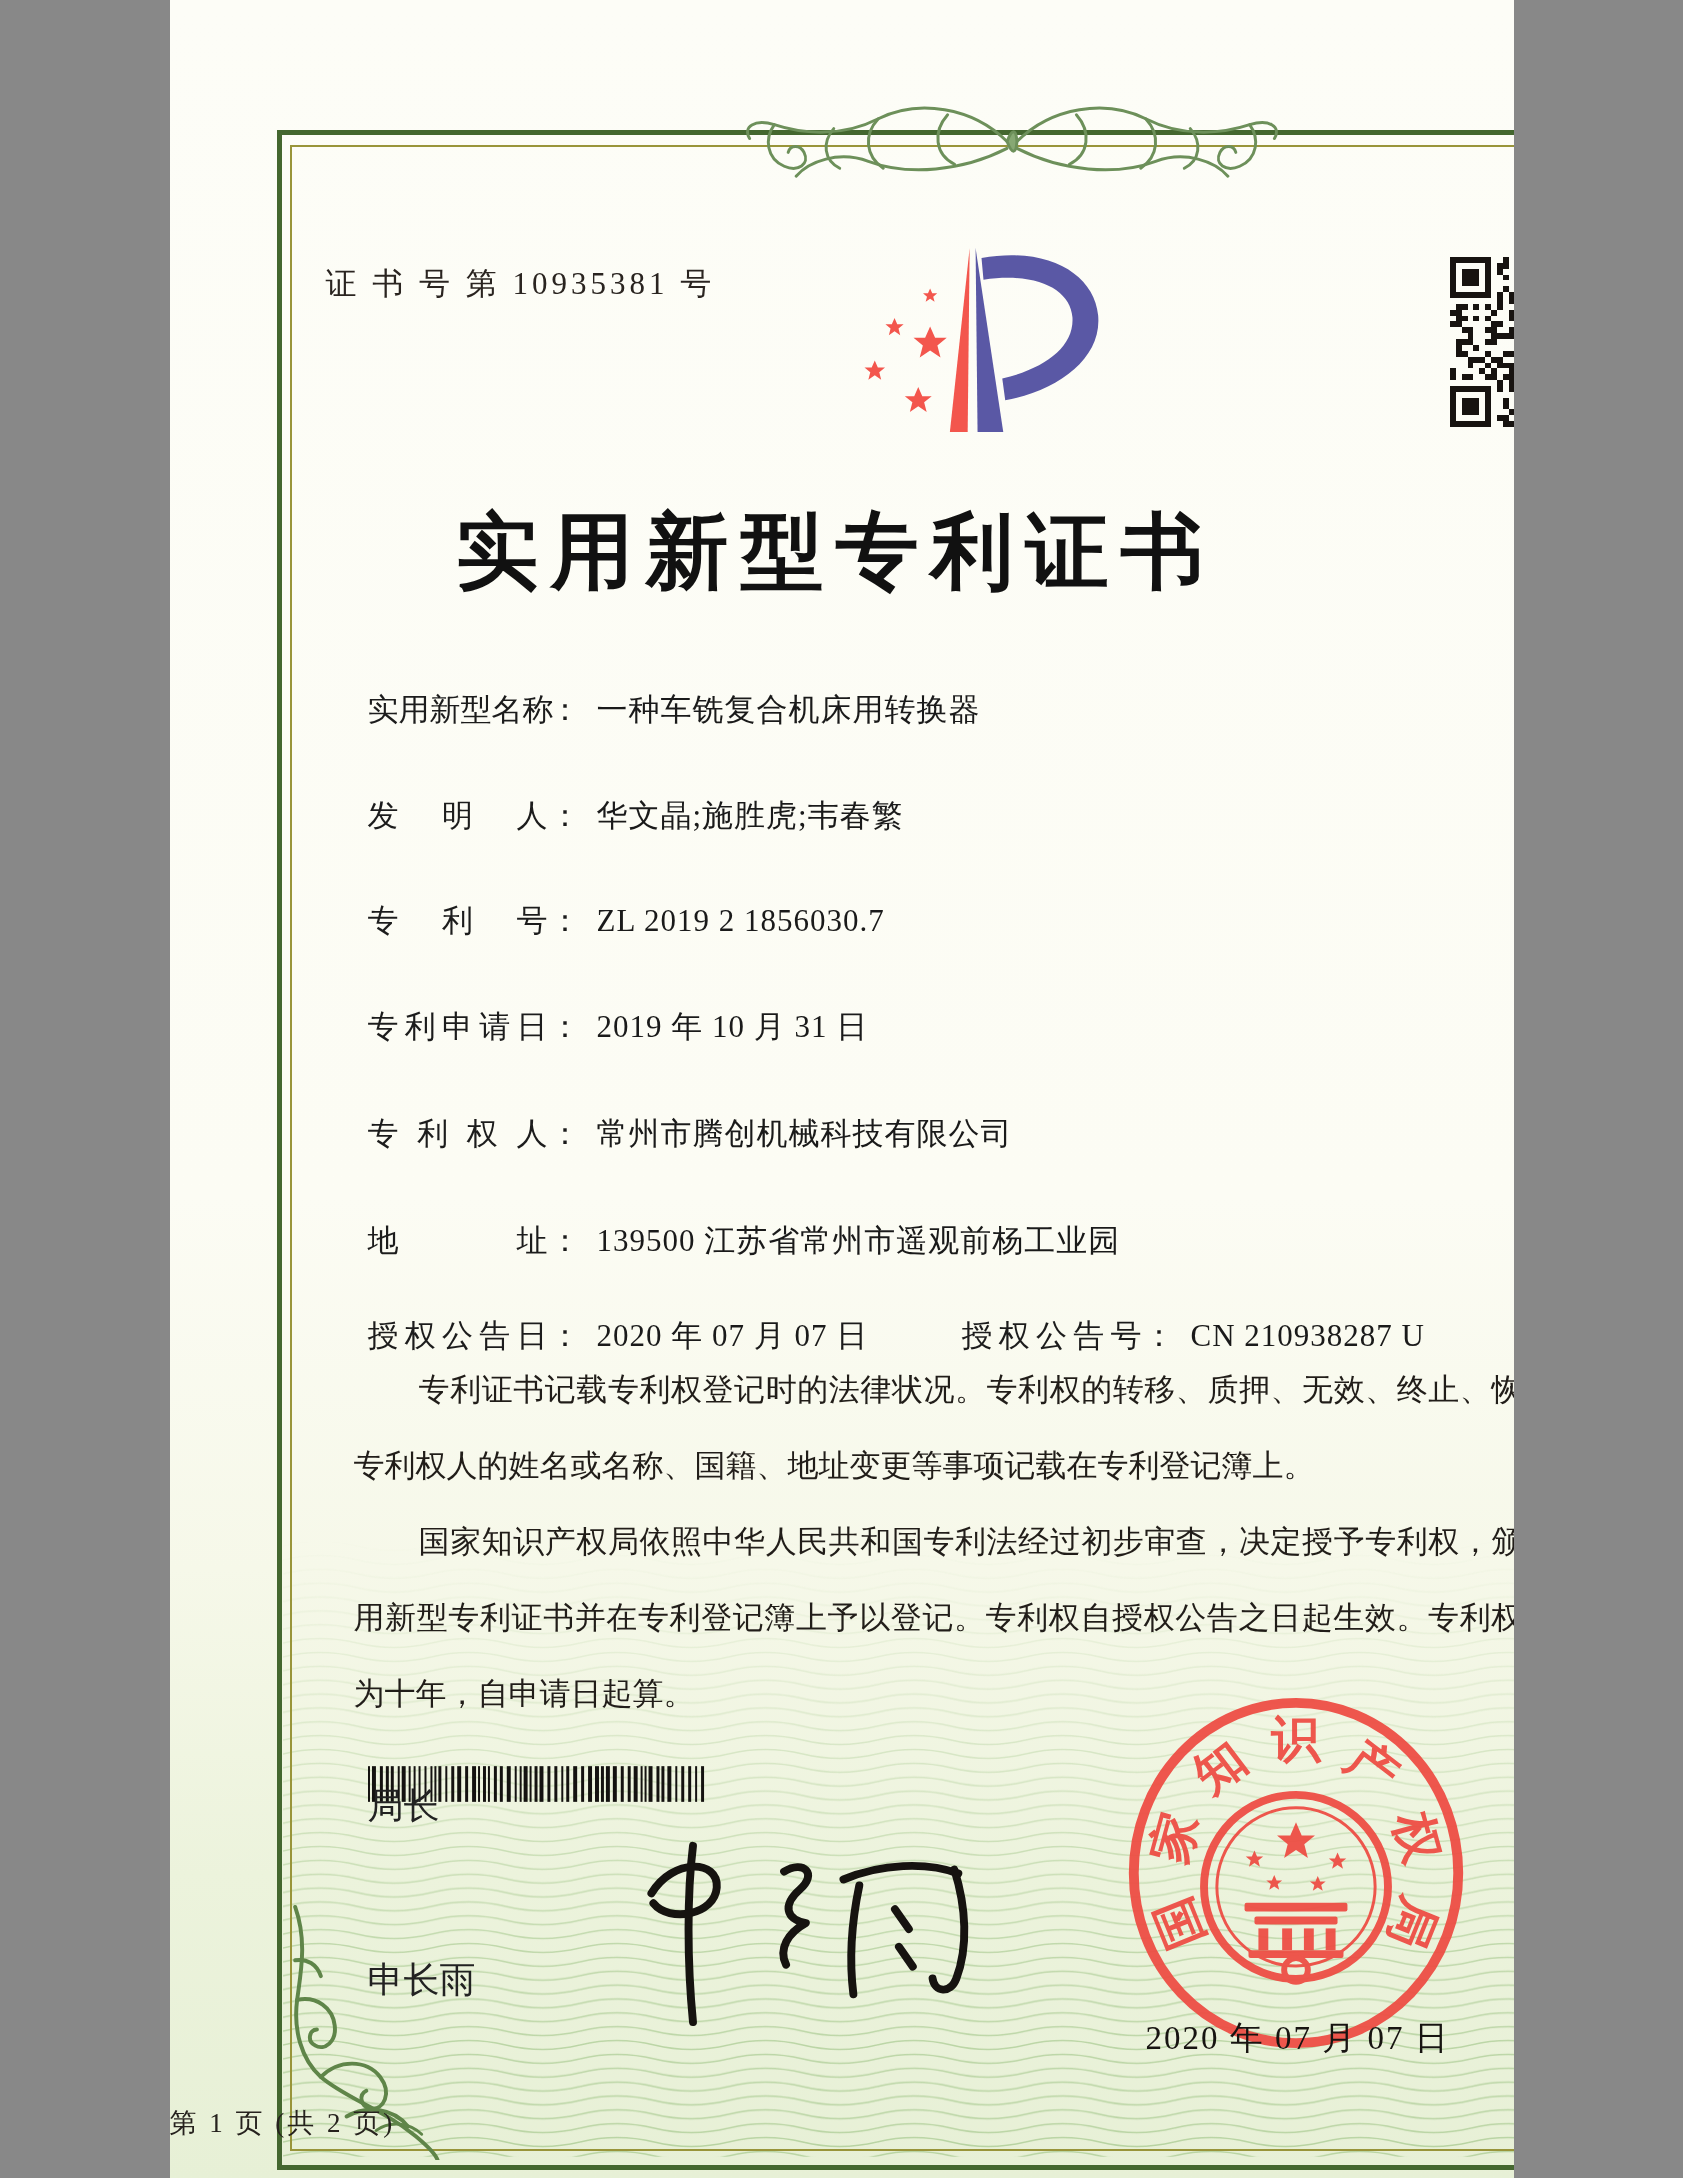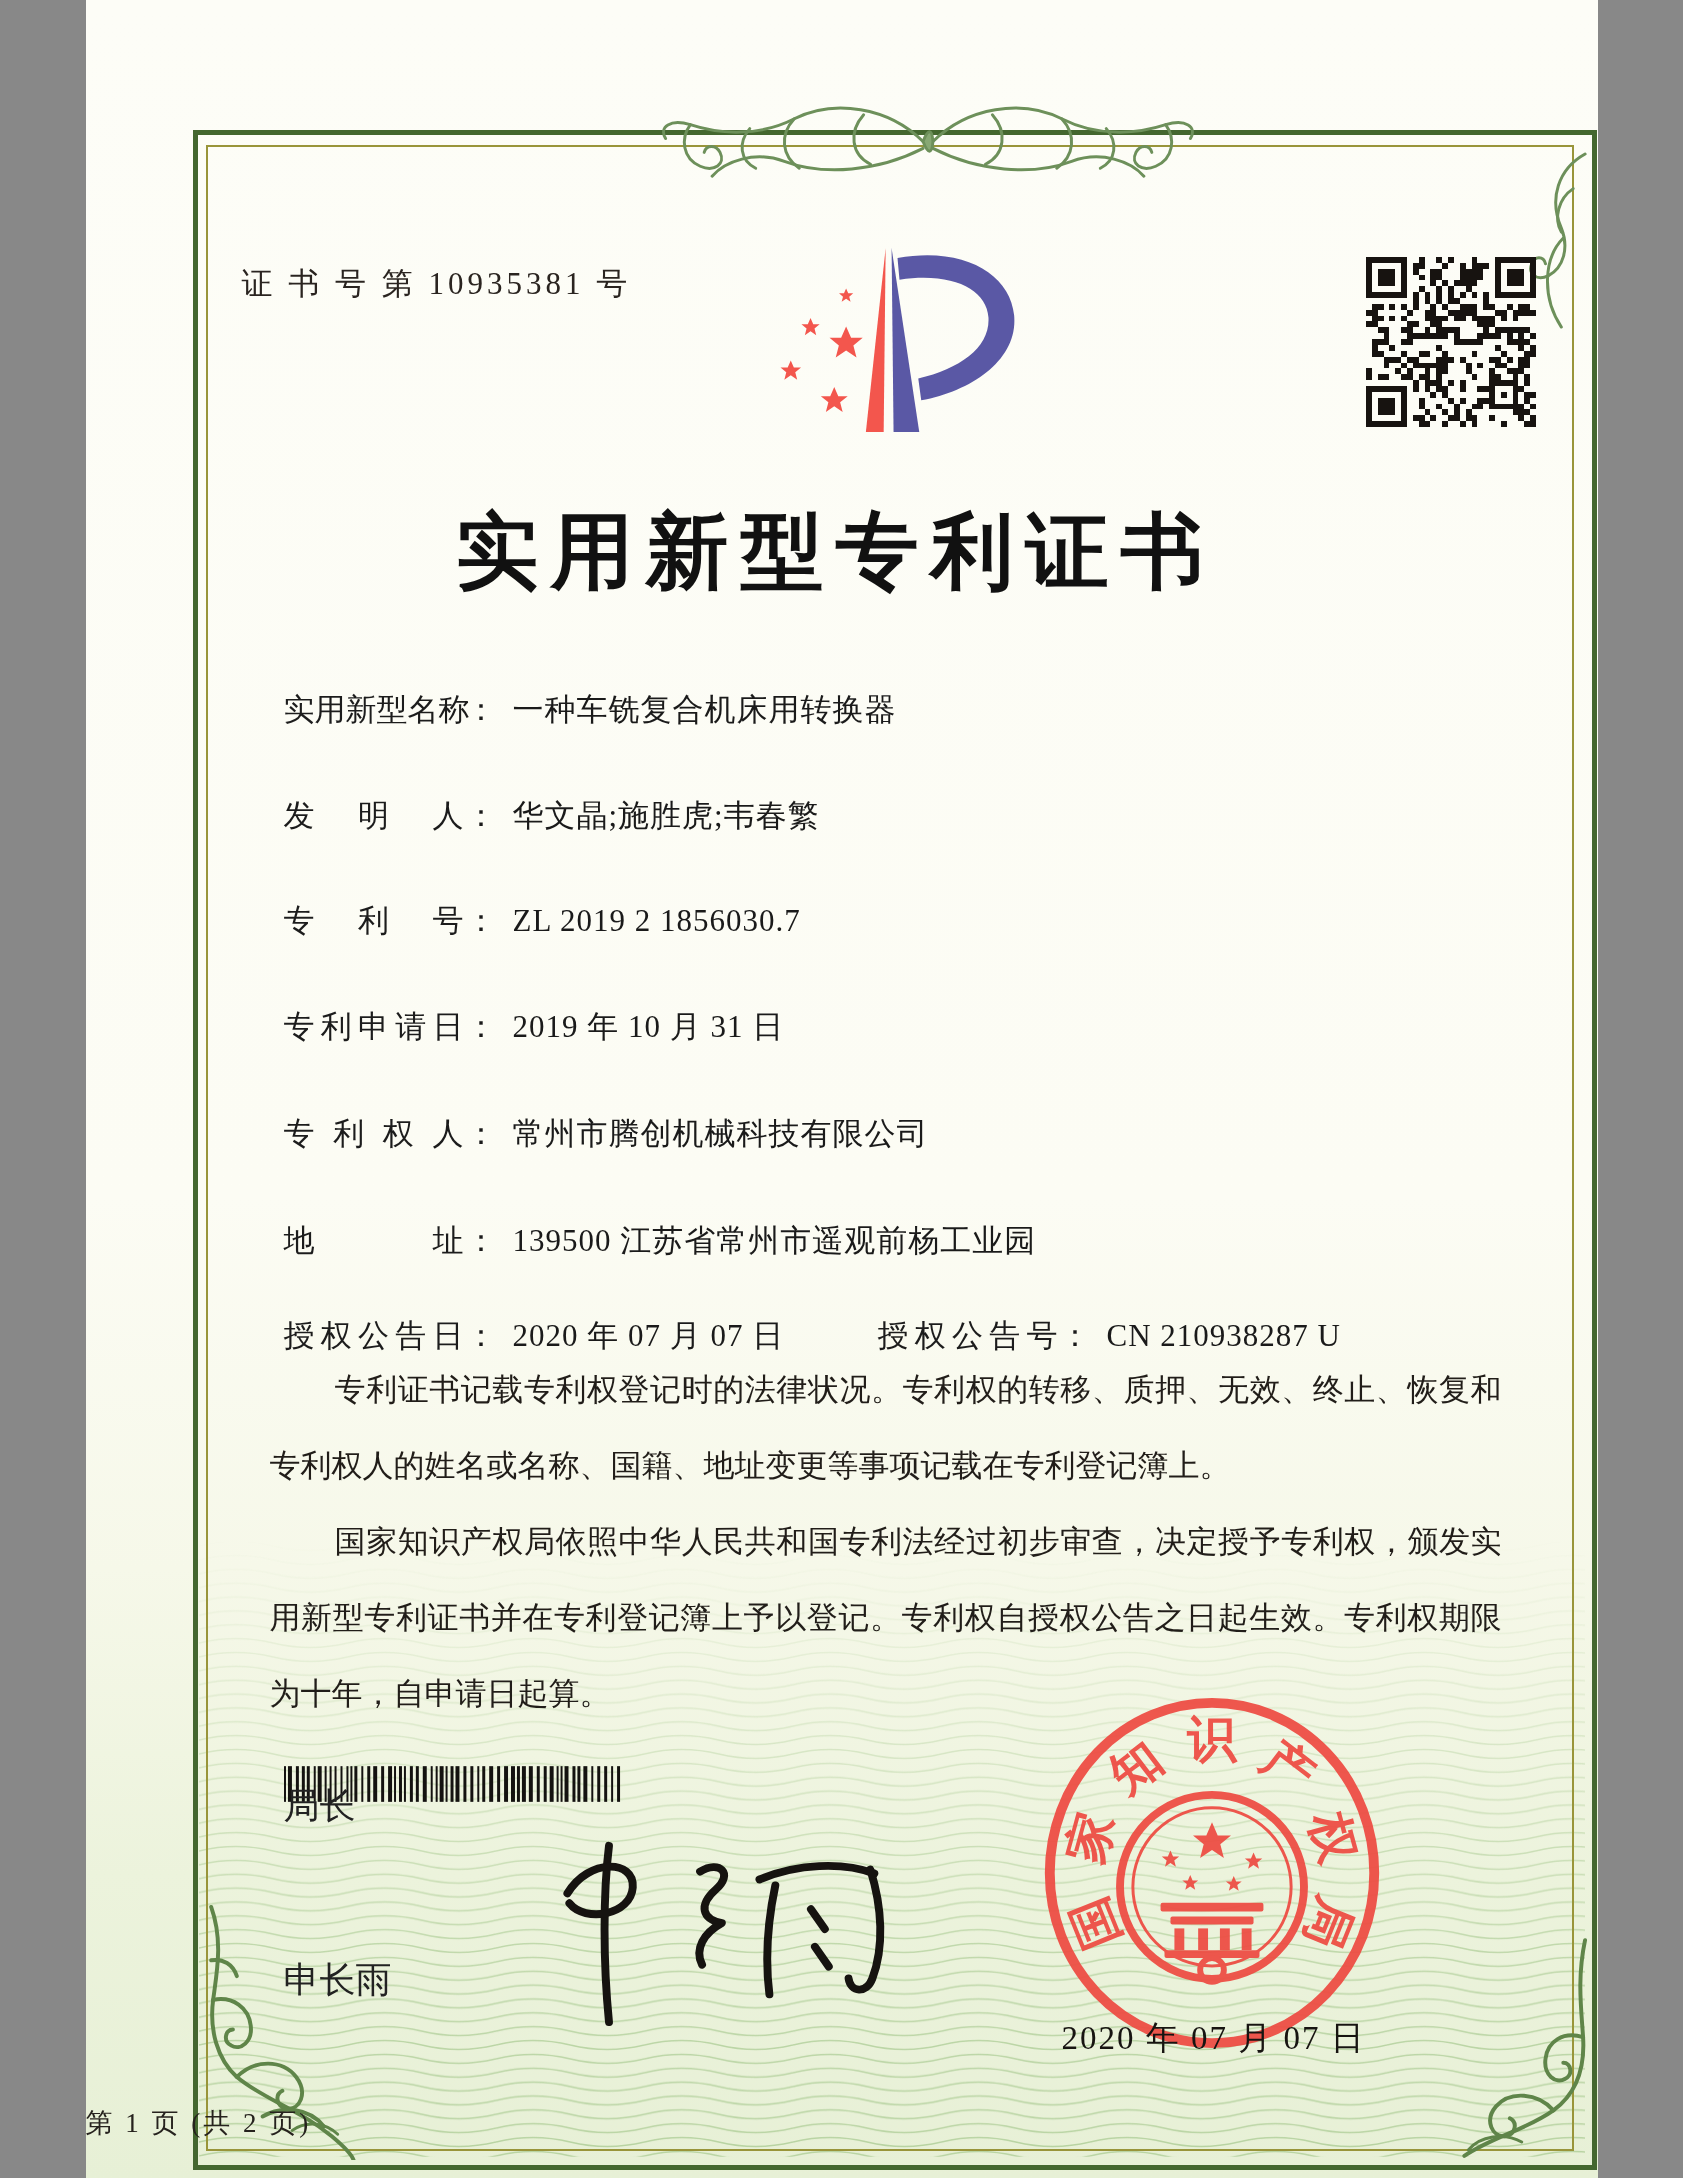--- a/index.html
+++ b/index.html
@@ -2,21 +2,21 @@
 <html><head>
 <meta charset="utf-8">
 <style>
   html,body{margin:0;padding:0;}
   body{
     font-family:"Liberation Serif","DejaVu Serif",serif;
     background:#888;
   }
   .page{
     position:relative;
-    width:1512px;height:2178px;
+    width:1344px;height:2178px;
     margin:0 auto;
     overflow:hidden;
     color:#1a1a1a;
     background:linear-gradient(180deg,#fdfdf7 0%,#fcfcf4 55%,#f6f8e9 72%,#ecf3dc 86%,#e7f0d6 100%);
   }
   .abs{position:absolute;}
   
   .frame-outer{
     left:107px;top:130px;width:1394px;height:2030px;
     border:5px solid #44672f;

